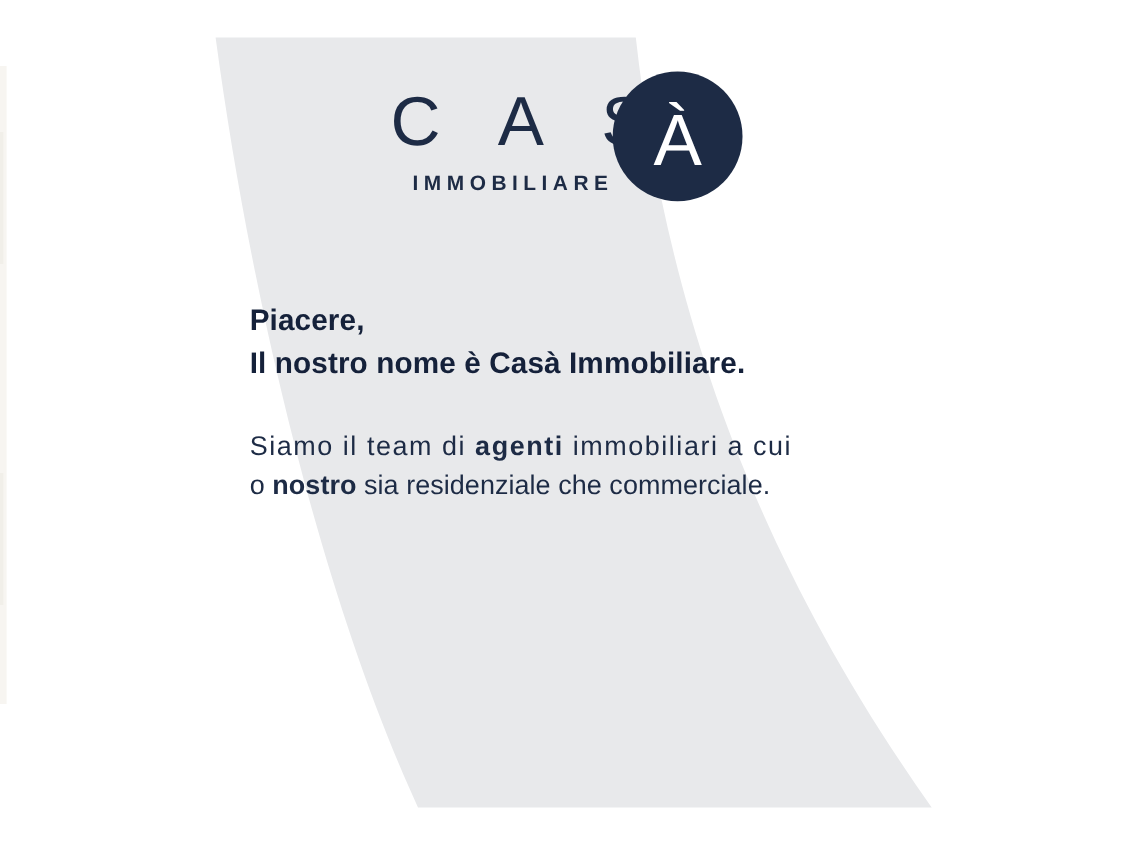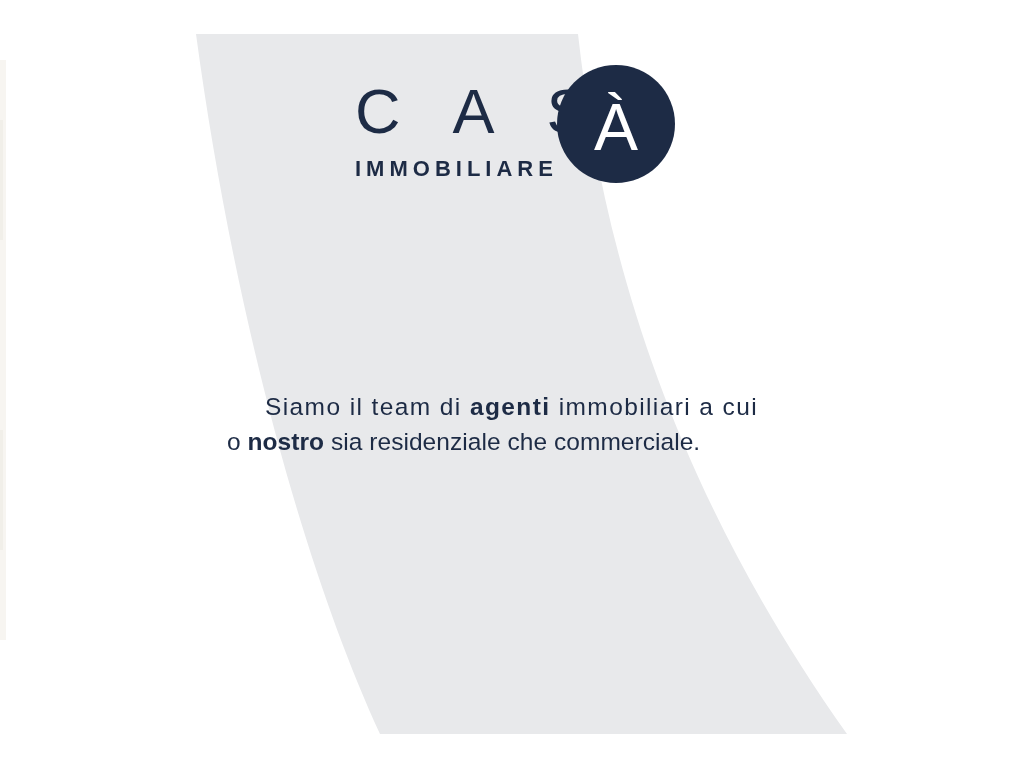--- a/index.html
+++ b/index.html
@@ -55,23 +55,23 @@
     font-size: 63px;
     letter-spacing: 19px;
     color: #1d2b45;
     font-weight: 400;
     font-family: "Liberation Sans", sans-serif;
     line-height: 1;
   }
 
   .logo-sub {
     position: absolute;
-    left: 0;
+    left: 20px;
     top: 96px;
-    font-size: 22px;
+    font-size: 19px;
     letter-spacing: 5.0px;
     color: #1d2b45;
     font-weight: bold;
     line-height: 1;
   }
 
   .logo-circle {
     position: absolute;
     left: 202px;
     top: 3px;
@@ -126,21 +126,21 @@
     font-size: 24.5px;
     font-weight: 400;
     line-height: 1.41;
     letter-spacing: 0.1px;
   }
 
   .body-text b {
     font-weight: bold;
   }
 
-  .line-1 { display: block; white-space: nowrap; letter-spacing: 1.4px; margin-left: 38px; }
+  .line-1 { display: block; white-space: nowrap; letter-spacing: 1.4px; }
   .line-2 { display: block; white-space: nowrap; letter-spacing: 0.15px; }
   .line-3 { display: block; white-space: nowrap; letter-spacing: 0.05px; }
 </style>
 </head>
 <body>
 
 <div id="slide">
 
   <div class="edge-strip">
     <svg width="9" height="768" viewBox="0 0 9 768" xmlns="http://www.w3.org/2000/svg">
@@ -159,20 +159,22 @@
 
   <div class="logo-wrap">
     <div class="logo-word">C A S</div>
     <div class="logo-circle">
       <div class="logo-circle-letter">À</div>
     </div>
     <div class="logo-sub">IMMOBILIARE</div>
   </div>
 
   <div class="headline">
+    <span class="line">Piacere,</span>
+    <span class="line">Il nostro nome è Casà Immobiliare.</span>
   </div>
 
   <div class="body-text">
     <span class="line-1"><span>Siamo il team di </span><b>agenti</b><span> immobiliari a cui</span></span>
     <span class="line-3"><span>o </span><b>nostro</b><span> sia residenziale che commerciale.</span></span>
   </div>
 
 </div>
 
 </body></html>

